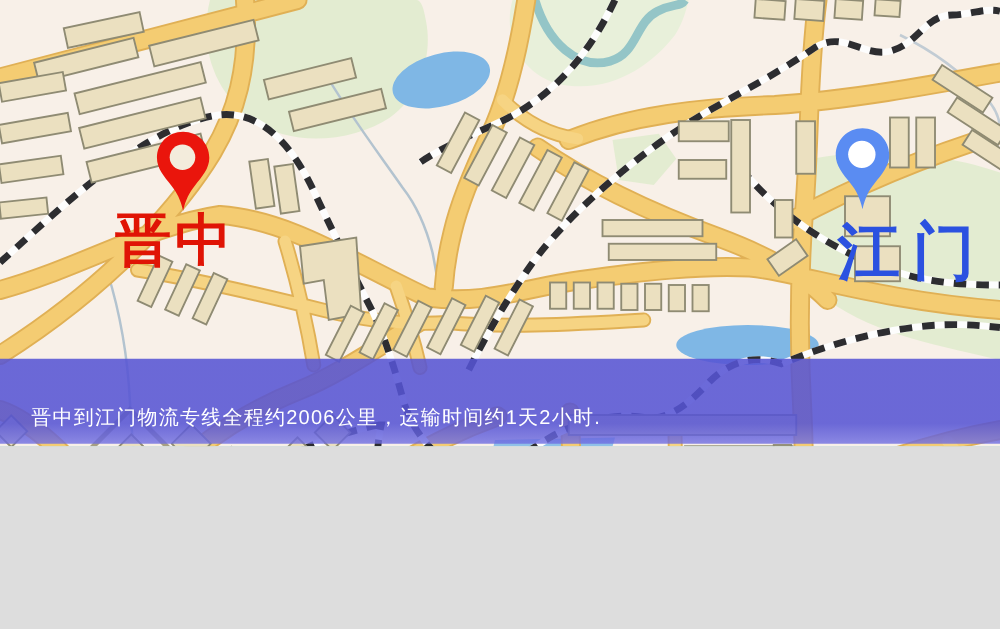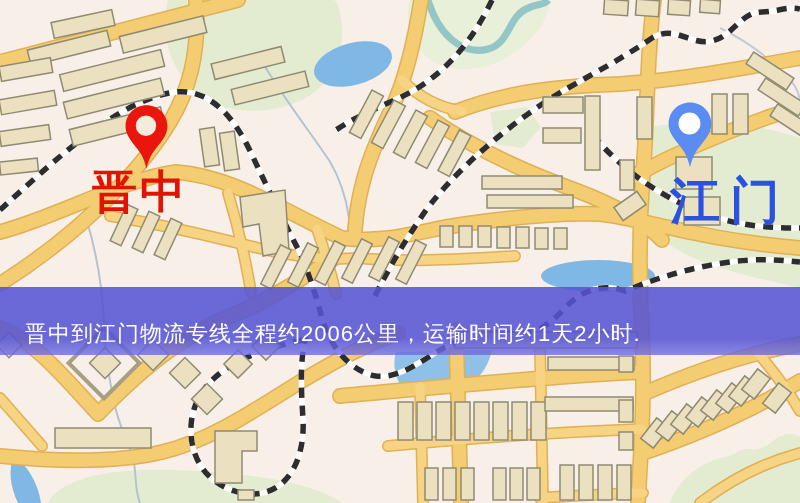--- a/index.html
+++ b/index.html
@@ -1,35 +1,35 @@
 <!DOCTYPE html>
 <html><head>
 <meta charset="utf-8">
 <style>
   html,body{margin:0;padding:0;background:#ddd;}
   #stage{
-    position:relative;width:800px;height:503px;overflow:hidden;
+    position:relative;width:800px;height:357px;overflow:hidden;
     background:#5eead4;font-family:"Liberation Sans","DejaVu Sans",sans-serif;
   }
   #map-svg{position:absolute;left:0;top:0;width:800px;height:503px;display:block;}
   .pin{position:absolute;}
   .pin-origin{left:123px;top:103px;width:47px;height:70px;}
   .pin-dest{left:666px;top:100px;width:48px;height:72px;}
   .city-label{
     position:absolute;font-weight:700;line-height:1;white-space:nowrap;
     font-family:"Liberation Serif","DejaVu Serif",serif;
   }
   .label-origin{left:92px;top:170px;font-size:45px;letter-spacing:3px;color:#e01405;}
   .label-dest{left:670px;top:176px;font-size:50px;letter-spacing:10px;color:#2b51e0;}
   #route-banner{
     position:absolute;left:0;top:287px;width:800px;height:68px;
     background:linear-gradient(to bottom, rgba(86,84,212,0.87) 0%, rgba(86,84,212,0.87) 76%, rgba(112,110,226,0.80) 100%);
     display:flex;align-items:center;box-sizing:border-box;padding:0 10px 6px 25px;
   }
-  #route-banner span{color:#ffffff;font-size:22px;letter-spacing:1px;margin-top:32px;}
+  #route-banner span{color:#ffffff;font-size:16px;letter-spacing:1px;margin-top:32px;}
 </style>
 </head>
 <body>
 
 <div id="stage">
 
   <svg id="map-svg" viewBox="0 0 800 503" xmlns="http://www.w3.org/2000/svg">
     <rect x="0" y="0" width="800" height="503" fill="#f8f0e8"></rect>
 
     <g fill="#e3ecd1">

